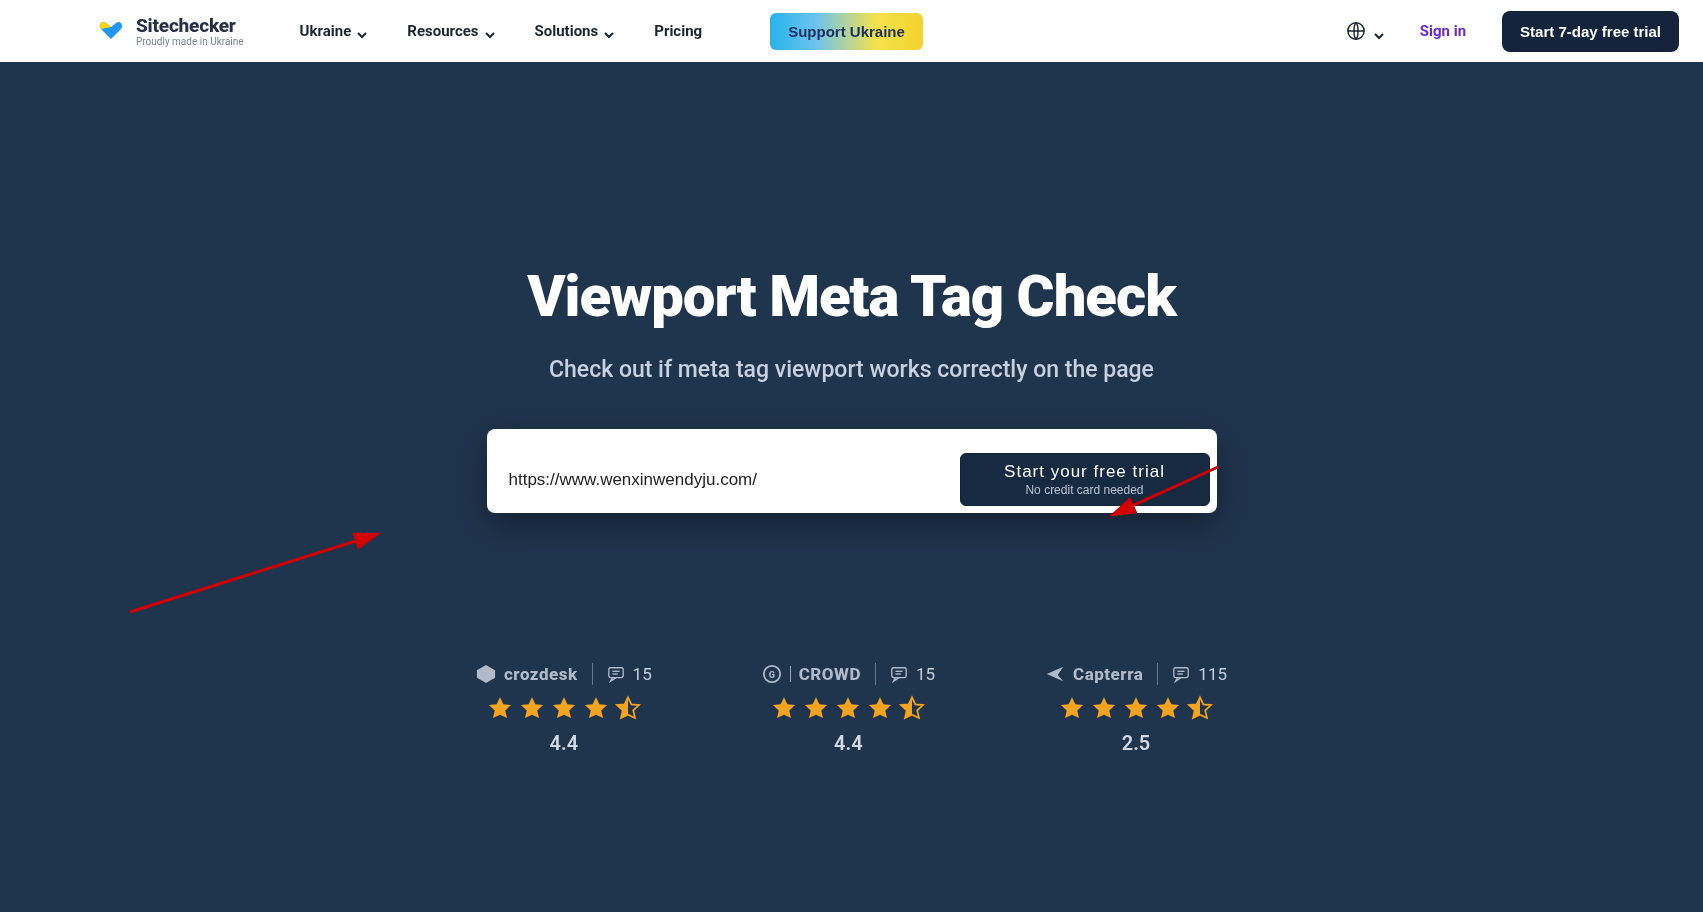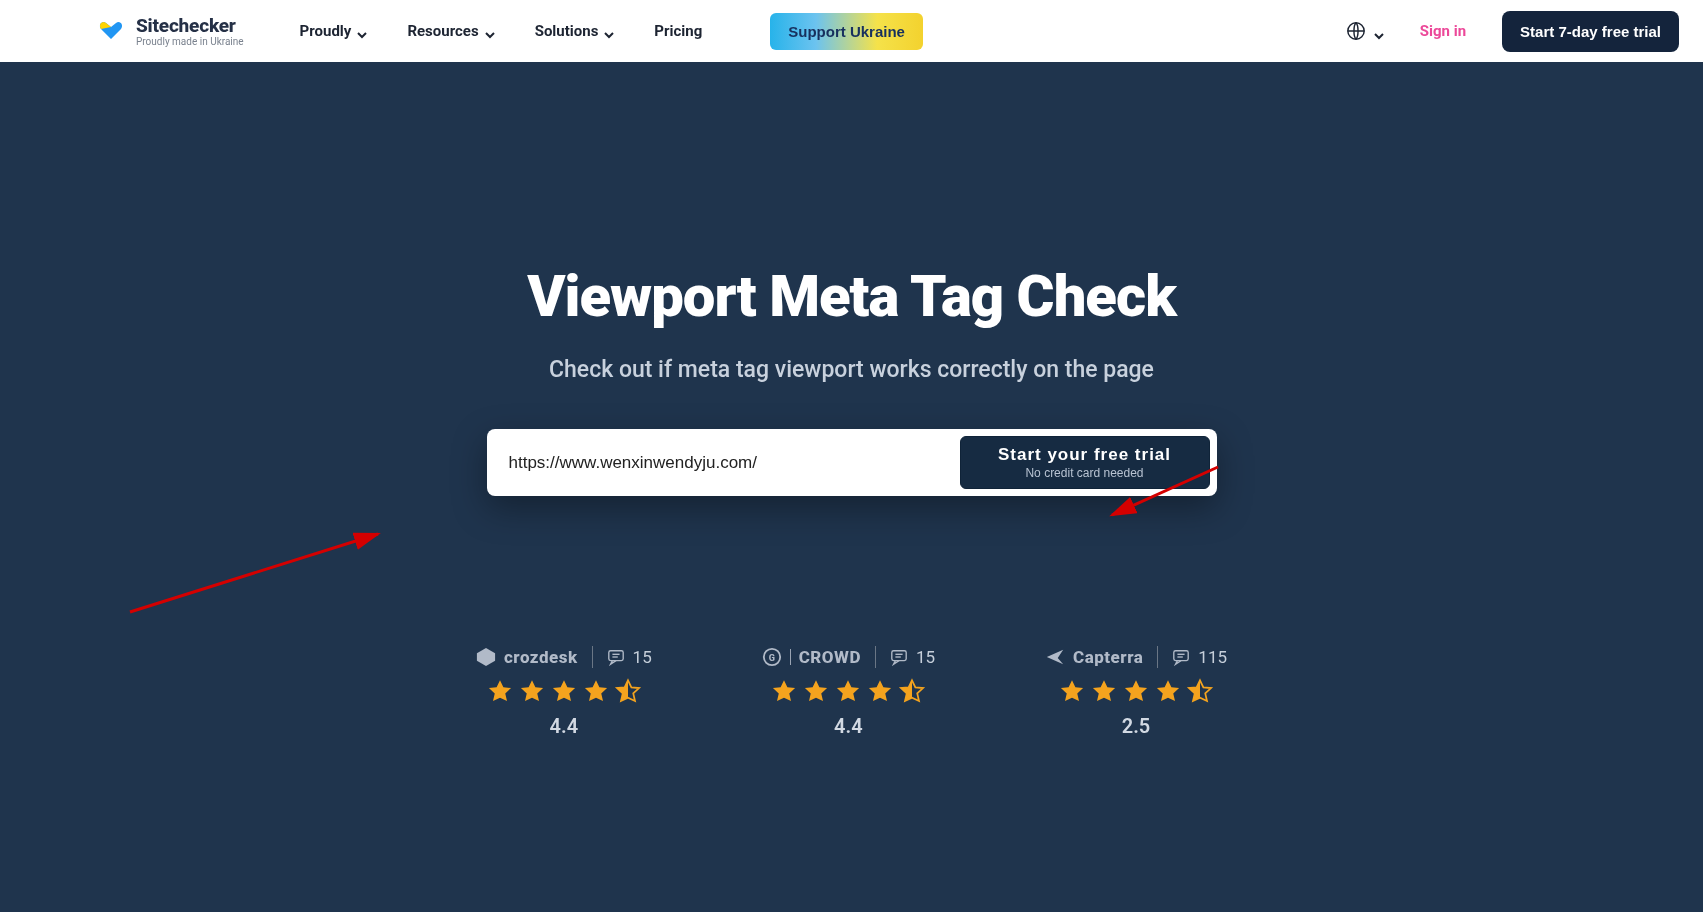--- a/index.html
+++ b/index.html
@@ -58,21 +58,21 @@
     margin-left:28px;
     padding:10px 18px;border-radius:6px;font-weight:800;font-size:15px;cursor:pointer;
     color:#17305e;
     background:linear-gradient(90deg,#27b3ea 0%,#6cc3ef 30%,#f5e24a 70%,#f3d22e 100%);
     border:none;
   }
   .header-spacer{flex:1;}
   .globe{display:flex;align-items:center;gap:8px;cursor:pointer;}
   .globe .globe-icon{width:20px;height:20px;}
   .globe .globe-icon svg{width:20px;height:20px;stroke:#1d2432;fill:none;stroke-width:1.6;}
-  .signin{font-weight:700;font-size:15px;color:#ec4899;margin-left:28px;cursor:pointer;}
+  .signin{font-weight:700;font-size:15px;color:#6d28d9;margin-left:28px;cursor:pointer;}
   .primary-cta{
     margin-left:28px;
     background:#14243c;color:#fff;border:none;border-radius:8px;
     padding:12px 18px;font-weight:800;font-size:15px;cursor:pointer;
   }
   
   .hero{
     position:relative;
     padding:200px 24px 60px;
     text-align:center;
@@ -90,21 +90,21 @@
     font-weight:500;
   }
   .search-box{
     width:730px;
     max-width:92%;
     margin:0 auto;
     background:#fff;
     border-radius:8px;
     display:flex;
     align-items:center;
-    padding:7px 7px 7px 18px;
+    padding:24px 7px 7px 18px;
     gap:10px;
     box-shadow:0 12px 34px rgba(0,0,0,0.35);
   }
   .search-box input{
     flex:1;
     border:none;
     outline:none;
     font-size:17px;
     color:#222;
     padding:14px 4px;
@@ -113,21 +113,21 @@
   .trial-btn{
     background:var(--navy-dark);
     border:1px solid #0f2338;
     color:#fff;
     border-radius:6px;
     padding:8px 28px;
     cursor:pointer;
     line-height:1.15;
     min-width:250px;
   }
-  .trial-btn .l1{display:block;font-weight:700;letter-spacing:1px;font-size:17px;}
+  .trial-btn .l1{display:block;font-weight:400;letter-spacing:1px;font-size:17px;}
   .trial-btn .l2{display:block;font-size:12px;color:#b8c3d2;margin-top:2px;}
   
   .arrow{position:absolute;pointer-events:none;}
   .arrow svg{overflow:visible;}
   .arrow.left{left:130px;top:430px;width:260px;height:130px;}
   .arrow.right{left:1100px;top:405px;width:130px;height:80px;}
   
   .ratings{
     margin-top:150px;
     display:flex;
@@ -170,21 +170,21 @@
       </svg>
     </span>
     <span class="logo-text">
       <span class="name">Sitechecker</span>
       <span class="tag">Proudly made in Ukraine</span>
     </span>
   </div>
 
   <nav class="main-nav">
     <div class="nav-item">
-      <span>Proudly</span>
+      <span>Ukraine</span>
       <span class="chev"><svg viewBox="0 0 10 10">
             <polyline points="1,3 5,7 9,3"></polyline>
           </svg></span>
     </div>
     <div class="nav-item">
       <span>Resources</span>
       <span class="chev"><svg viewBox="0 0 10 10">
             <polyline points="1,3 5,7 9,3"></polyline>
           </svg></span>
     </div>

